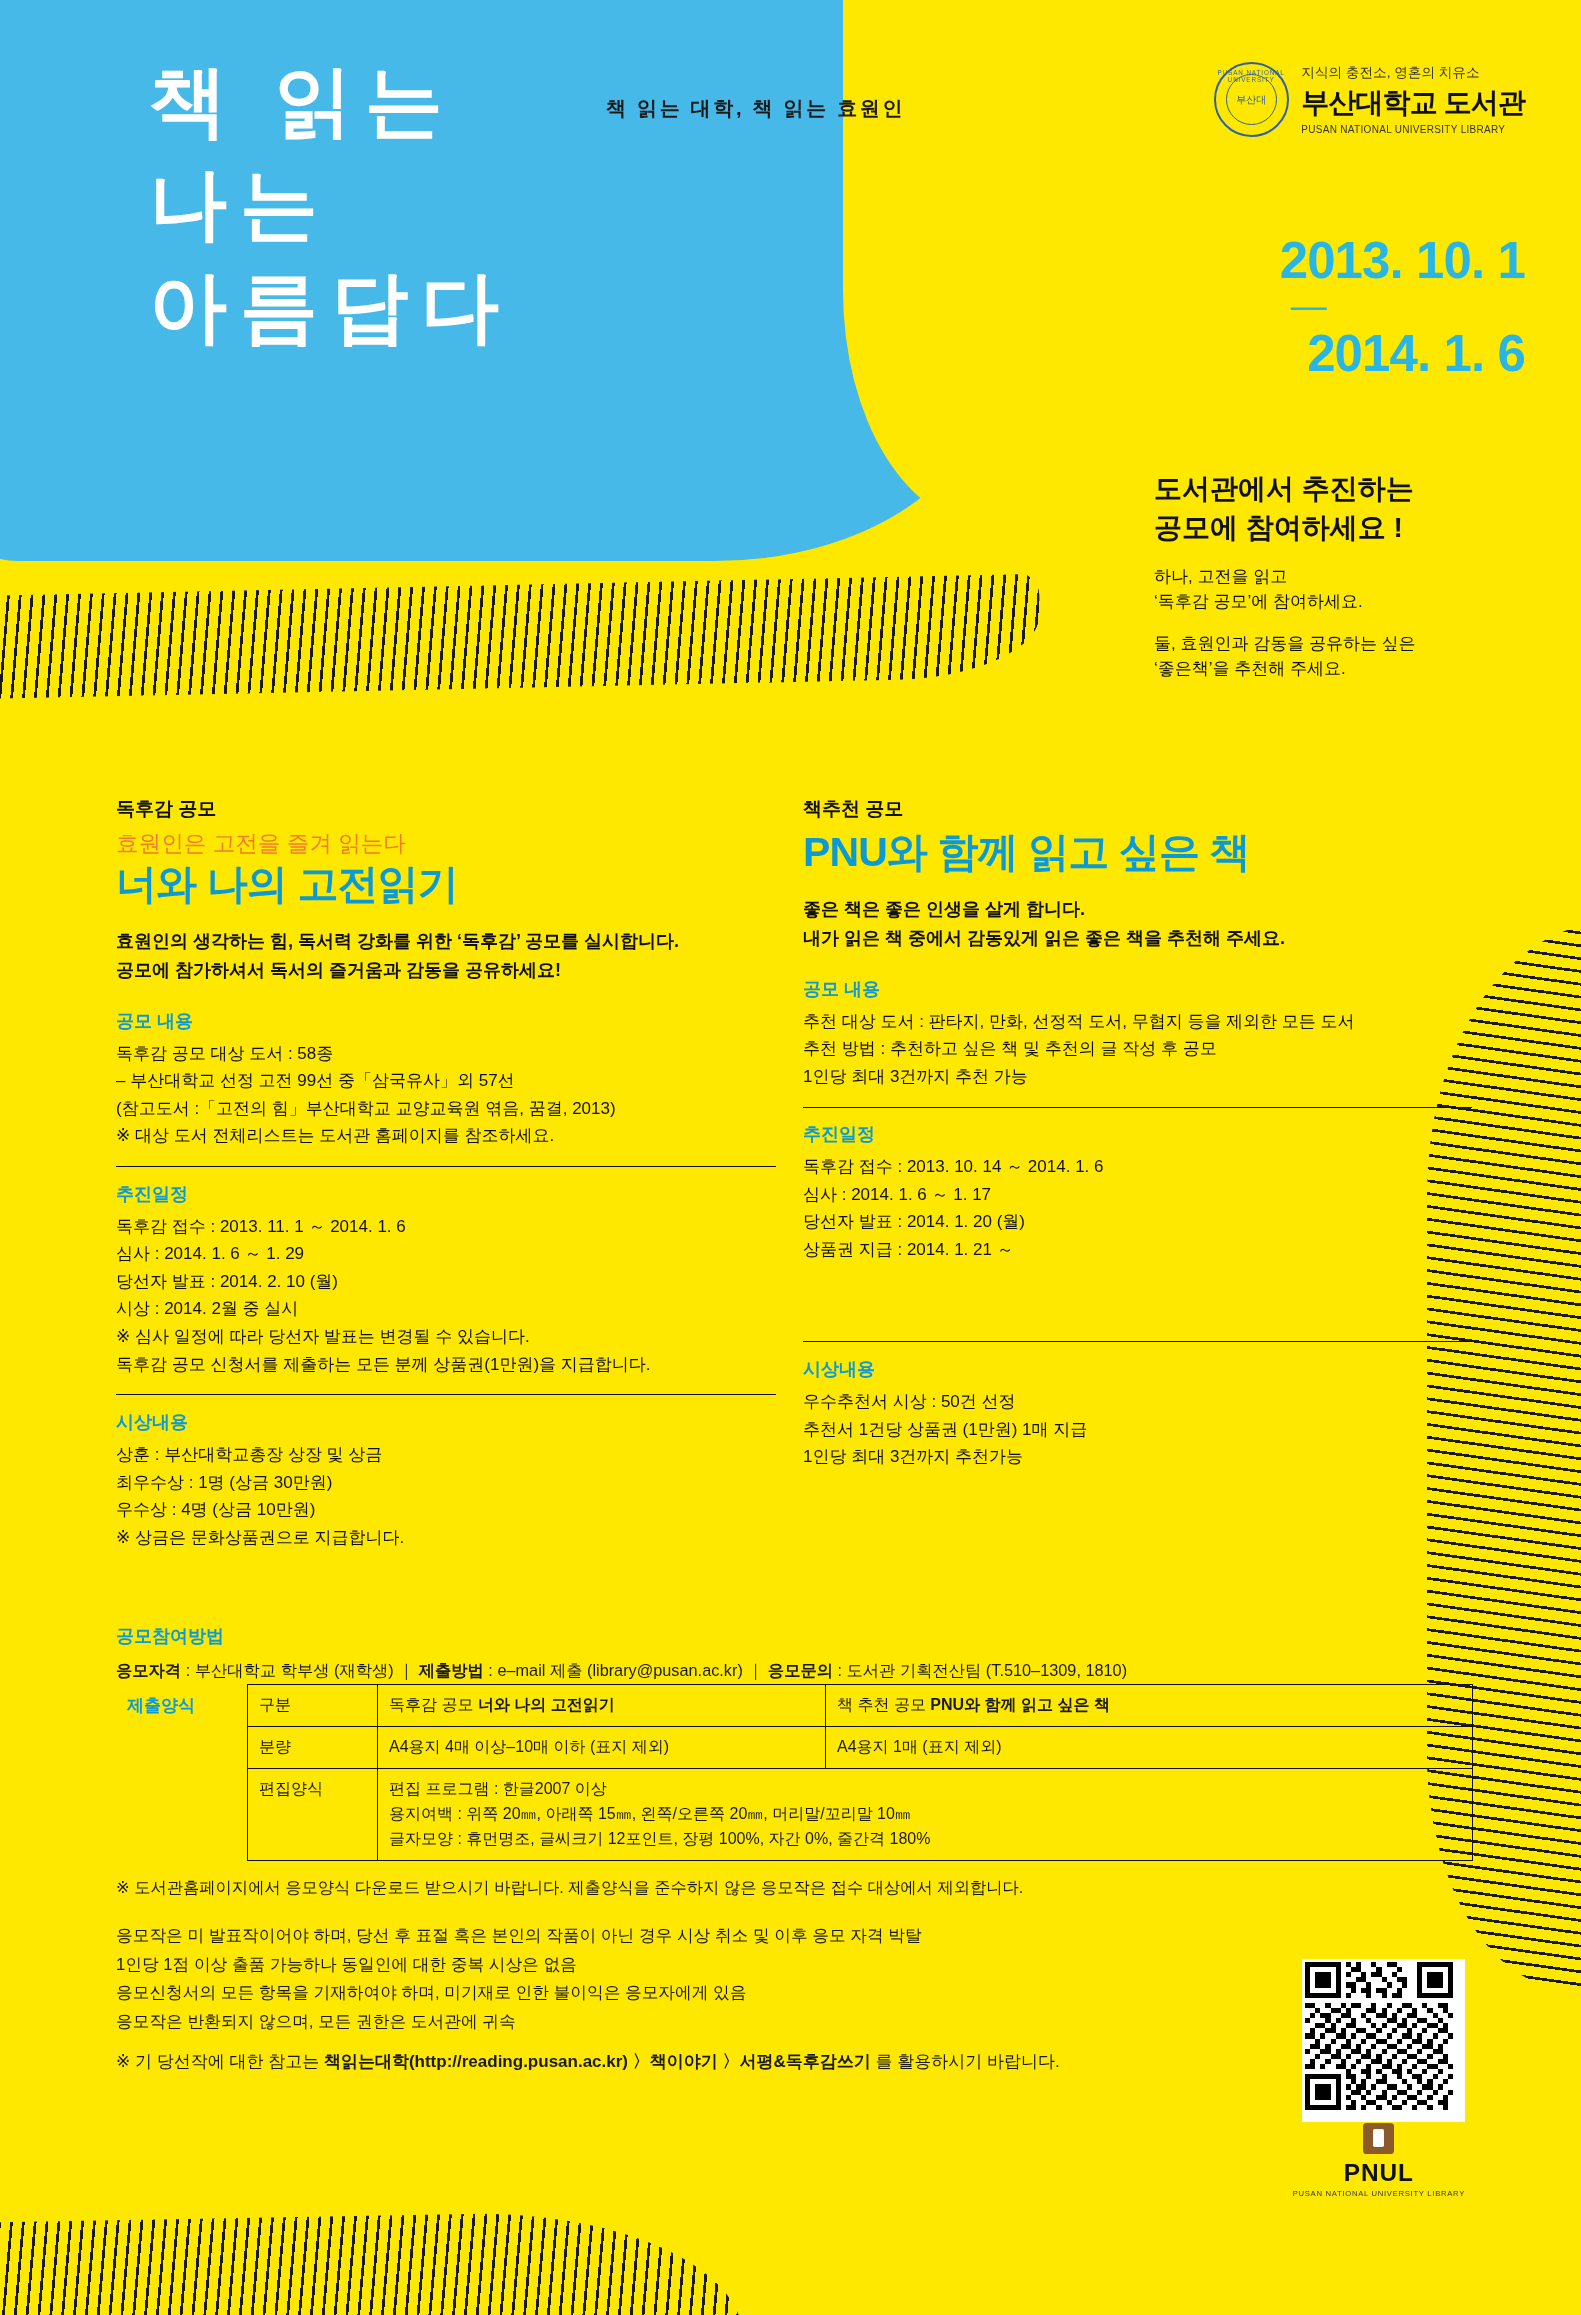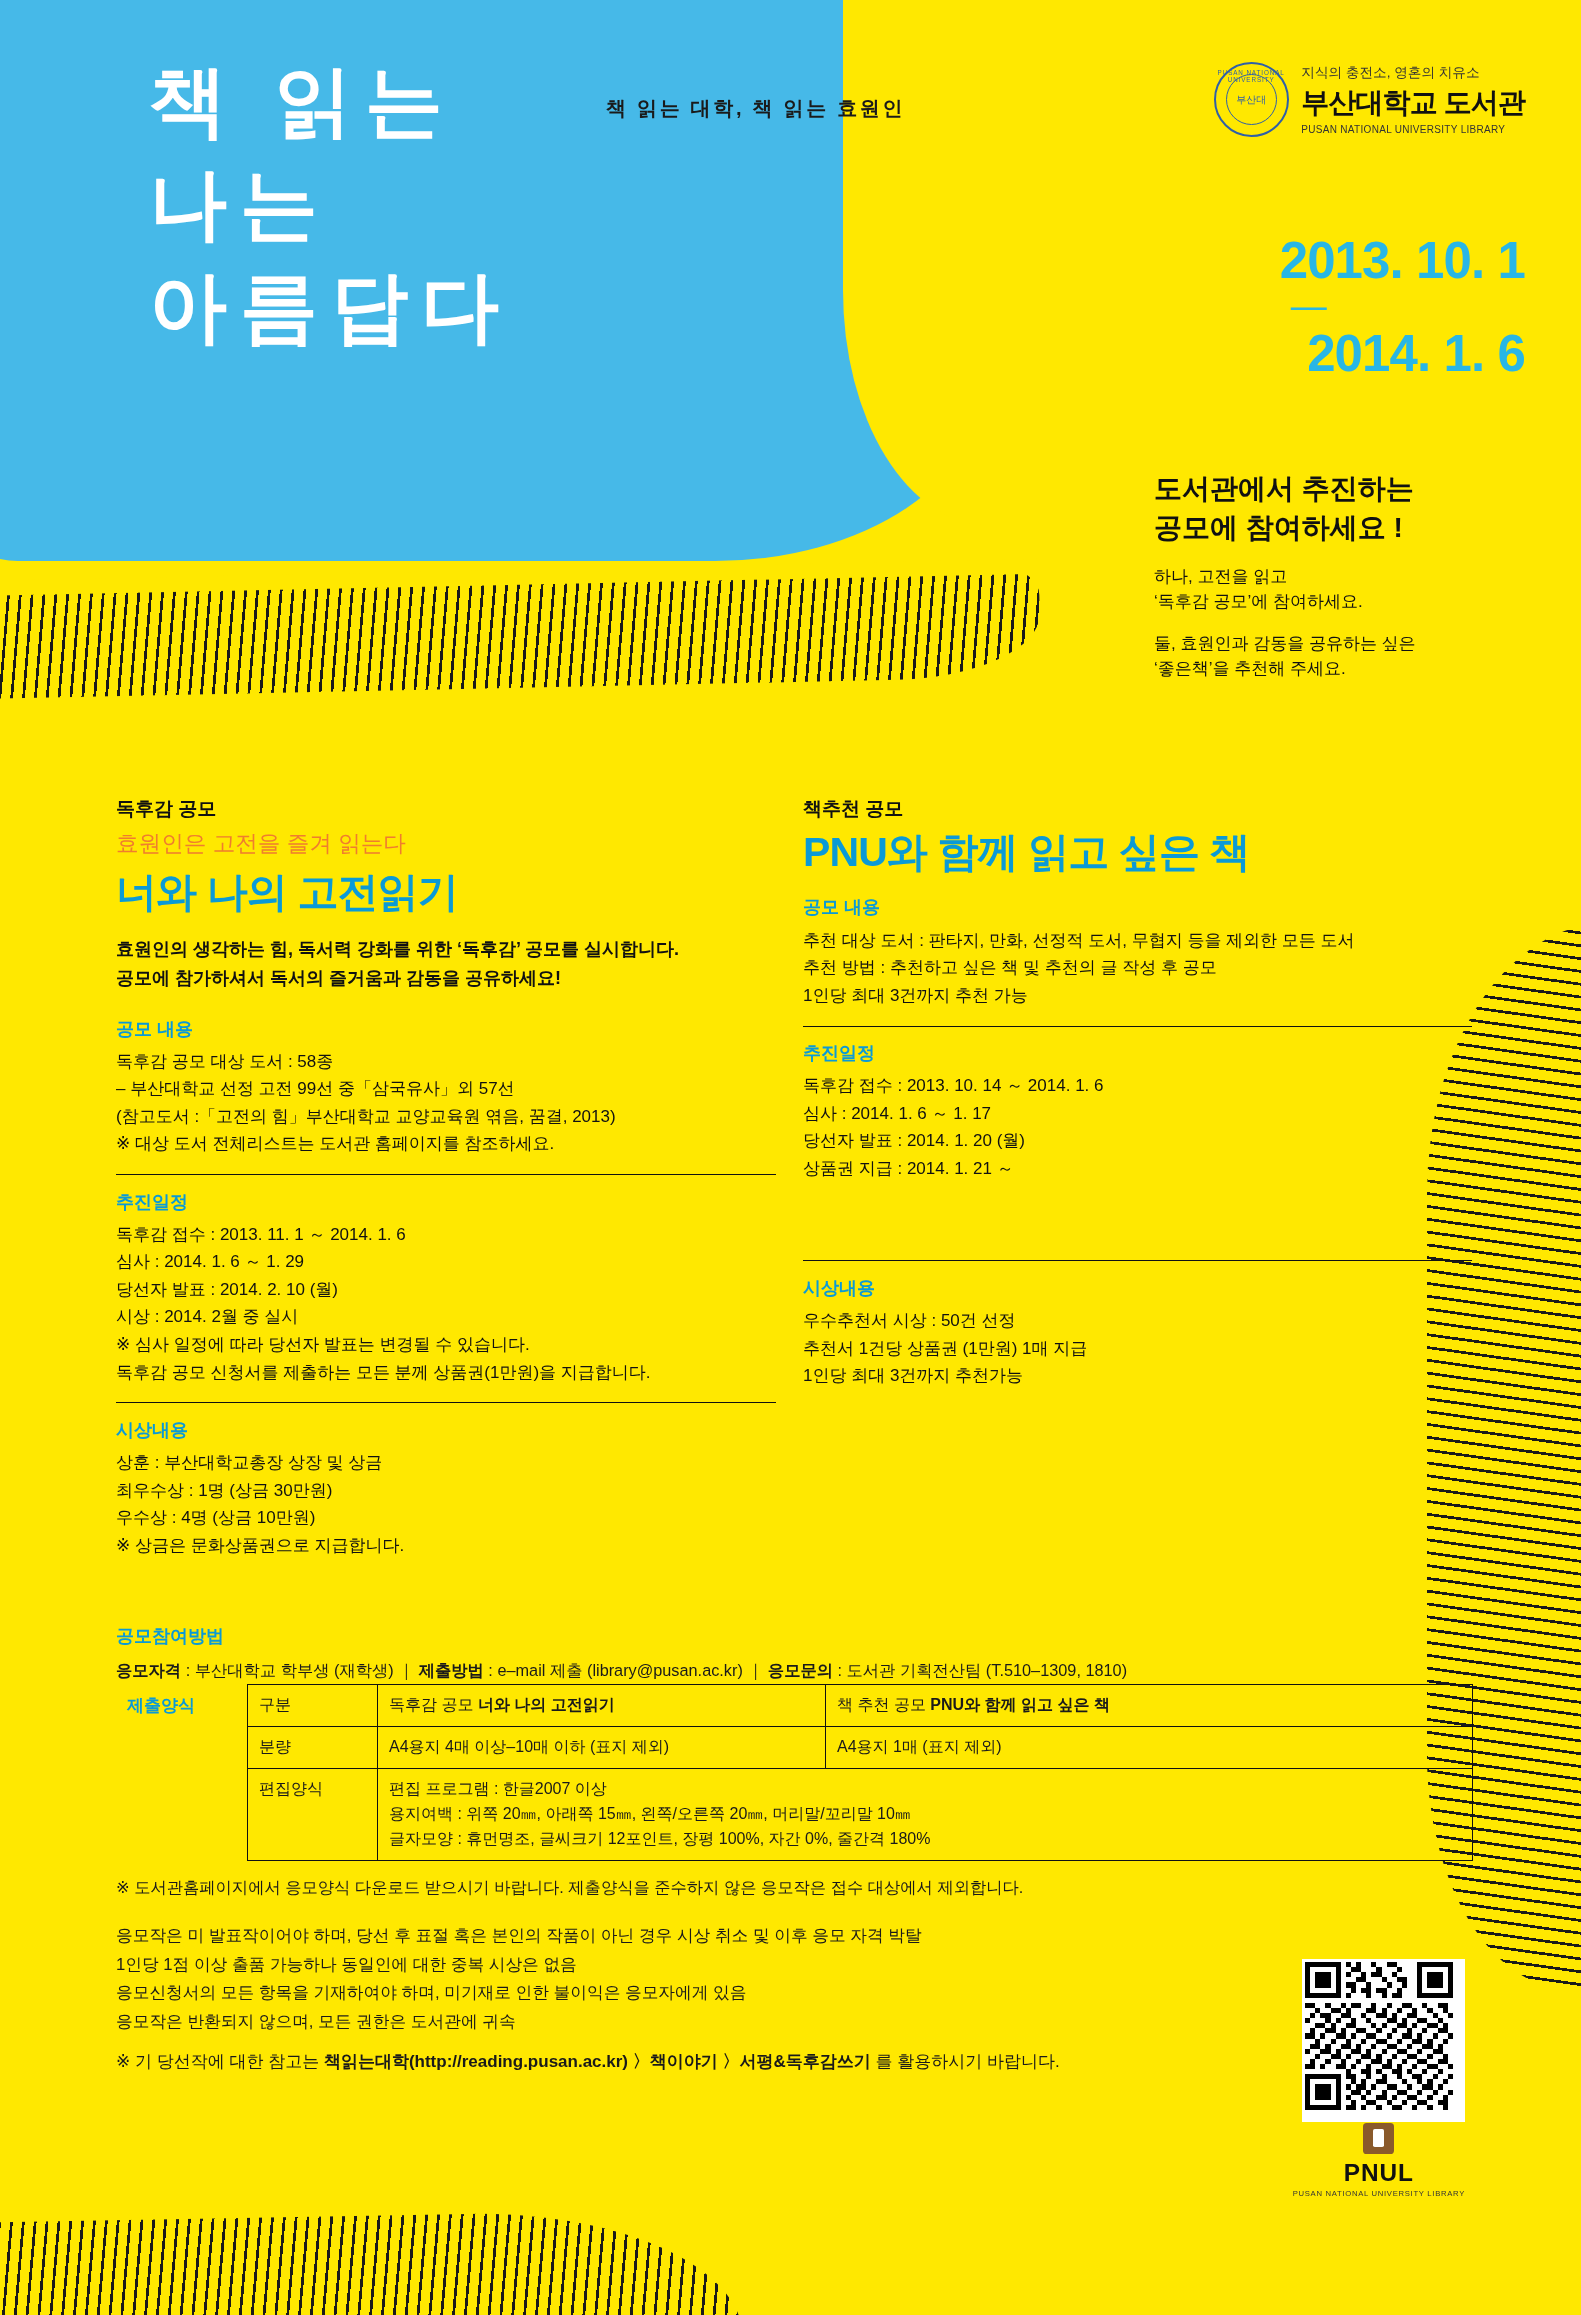--- a/index.html
+++ b/index.html
@@ -95,21 +95,21 @@
 
   .promo{position:absolute;right:56px;top:470px;width:371px;text-align:left;z-index:5;}
   .promo h3{margin:0;font-size:28px;font-weight:bold;line-height:1.38;color:#111;}
   .promo p{margin:16.3px 0 0 0;font-size:17px;line-height:1.5;color:#111;}
 
   
   .col{position:absolute;top:796px;z-index:6;}
   .col.left{left:116px;width:660px;}
   .col.right{left:803px;width:669px;}
   .cat{font-size:19px;font-weight:bold;color:#111;margin-bottom:6.3px;}
-  .sub{font-size:22.6px;color:#f07d2e;margin-bottom:9px;font-weight:normal;}
+  .sub{font-size:22.6px;color:#f07d2e;margin-bottom:1px;font-weight:normal;}
   .headline{font-size:41px;font-weight:bold;color:#0b9ad6;letter-spacing:-0.9px;line-height:1.2;margin-bottom:18px;}
   .lead{font-size:18px;font-weight:bold;line-height:1.6;margin-bottom:23.5px;color:#111;}
   .sec-title{font-size:18px;font-weight:bold;color:#0b9ad6;margin-bottom:7.2px;}
   .body{font-size:17px;line-height:1.62;color:#111;white-space:pre-line;}
   .rule{border:none;border-top:0.9px solid #111;margin:16.3px 0 14.5px 0;}
 
   
   .apply{position:absolute;left:116px;top:1624px;width:1357px;z-index:6;}
   .apply .t{font-size:18px;font-weight:bold;color:#0b9ad6;margin-bottom:9px;}
   .apply .line{font-size:16.3px;line-height:1.6;}
@@ -211,20 +211,22 @@
     <div class="sec-title">시상내용</div>
     <div class="body">상훈 : 부산대학교총장 상장 및 상금
 최우수상 : 1명 (상금 30만원)
 우수상 : 4명 (상금 10만원)
 ※ 상금은 문화상품권으로 지급합니다.</div>
   </div>
 
   <div class="col right">
     <div class="cat">책추천 공모</div>
     <div class="headline">PNU와 함께 읽고 싶은 책</div>
+    <div class="lead" style="white-space:pre-line">좋은 책은 좋은 인생을 살게 합니다.
+내가 읽은 책 중에서 감동있게 읽은 좋은 책을 추천해 주세요.</div>
 
     <div class="sec-title">공모 내용</div>
     <div class="body">추천 대상 도서 : 판타지, 만화, 선정적 도서, 무협지 등을 제외한 모든 도서
 추천 방법 : 추천하고 싶은 책 및 추천의 글 작성 후 공모
                 1인당 최대 3건까지 추천 가능</div>
     <hr class="rule">
 
     <div class="sec-title">추진일정</div>
     <div class="body">독후감 접수 : 2013. 10. 14 ～ 2014. 1. 6
 심사 : 2014. 1. 6 ～ 1. 17

